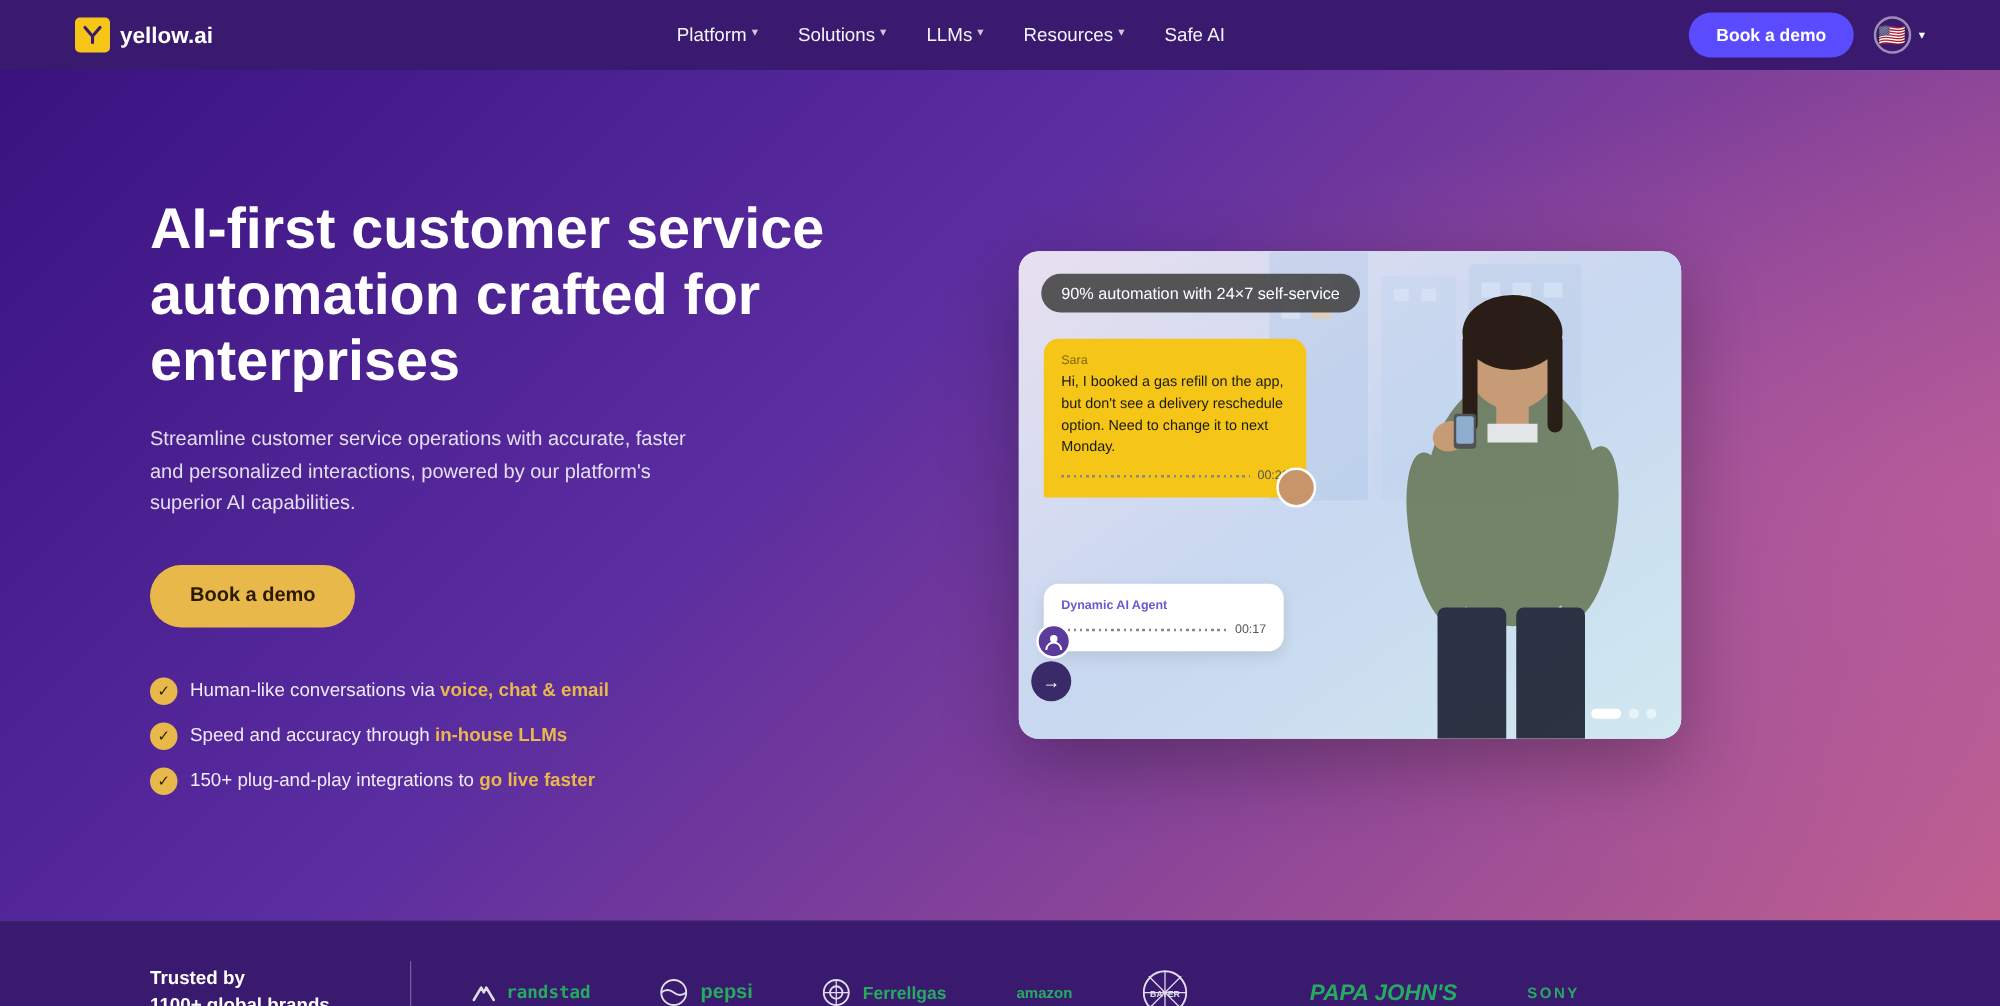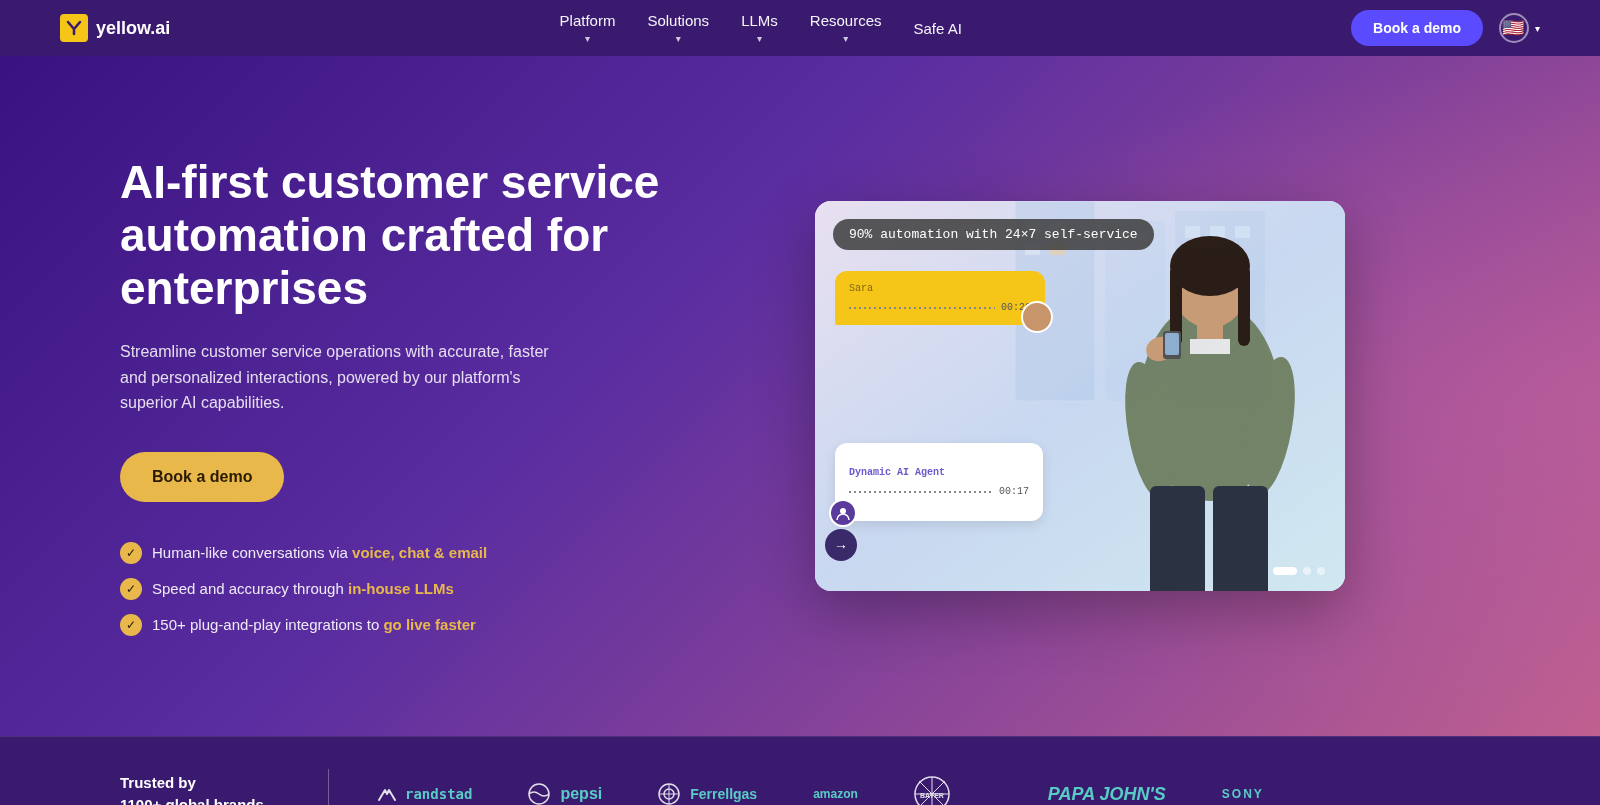--- a/index.html
+++ b/index.html
@@ -39,24 +39,22 @@
     .nav-links {
       display: flex;
       align-items: center;
       gap: 32px;
     }
     .nav-link {
       color: white;
       font-size: 15px;
       cursor: pointer;
       display: flex;
-      align-items: center;
       gap: 4px;
       opacity: 0.95;
-      flex-direction: column;
     }
     .nav-link .chevron {
       font-size: 10px;
       opacity: 0.8;
     }
     .nav-right {
       display: flex;
       align-items: center;
       gap: 16px;
     }
@@ -166,21 +164,20 @@
     }
 
     
     .hero-visual {
       flex: 1;
       display: flex;
       justify-content: center;
       align-items: flex-end;
       z-index: 1;
       position: relative;
-      font-family: Liberation Mono, monospace;
     }
     .chat-card {
       background: white;
       border-radius: 16px;
       width: 530px;
       height: 390px;
       position: relative;
       overflow: hidden;
       box-shadow: 0 20px 60px rgba(0,0,0,0.3);
     }
@@ -247,22 +244,22 @@
       border-radius: 50%;
       border: 2px solid white;
     }
 
     .chat-bubble-ai {
       position: absolute;
       bottom: 70px;
       left: 20px;
       background: white;
       border-radius: 12px 12px 12px 2px;
-      padding: 24px 14px;
-      width: 208px;
+      padding: 12px 14px;
+      width: 192px;
       box-shadow: 0 4px 12px rgba(0,0,0,0.1);
       z-index: 5;
     }
     .ai-sender {
       font-size: 10px;
       color: #6a5acd;
       margin-bottom: 4px;
       font-weight: 600;
     }
 
@@ -336,21 +333,21 @@
       height: 50px;
       background: rgba(255,255,255,0.3);
     }
     .brand-logos {
       display: flex;
       align-items: center;
       gap: 56px;
       flex: 1;
     }
     .brand-logo {
-      color: #5eead4;
+      color: #22c55e;
       font-size: 14px;
       font-weight: 600;
       opacity: 0.85;
       display: flex;
       align-items: center;
       gap: 6px;
       white-space: nowrap;
     }
     .brand-logo.randstad { font-family: monospace; }
     .brand-logo.pepsi { font-size: 16px; }
@@ -479,20 +476,21 @@
           <rect x="90" y="132" width="14" height="22" fill="#88aacc" rx="2"></rect>
         </svg>
       </div>
 
       <div class="automation-badge">
         <span>90% automation with 24×7 self-service</span>
       </div>
 
       <div class="chat-bubble-user">
         <div class="bubble-sender">Sara</div>
+        <div class="bubble-text">Hi, I booked a gas refill on the app, but don't see a delivery reschedule option. Need to change it to next Monday.</div>
         <div class="bubble-audio">
           <div class="audio-wave"></div>
           <span class="audio-time">00:20</span>
         </div>
         <div class="user-avatar"></div>
       </div>
 
       <div class="chat-bubble-ai">
         <div class="ai-sender">Dynamic AI Agent</div>
         <div class="bubble-audio">

